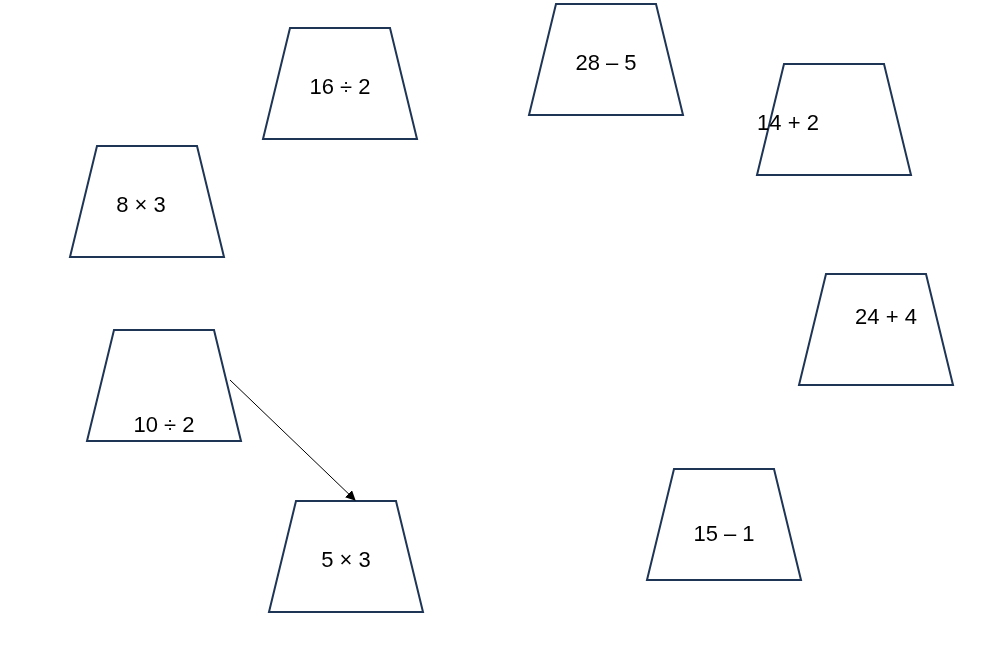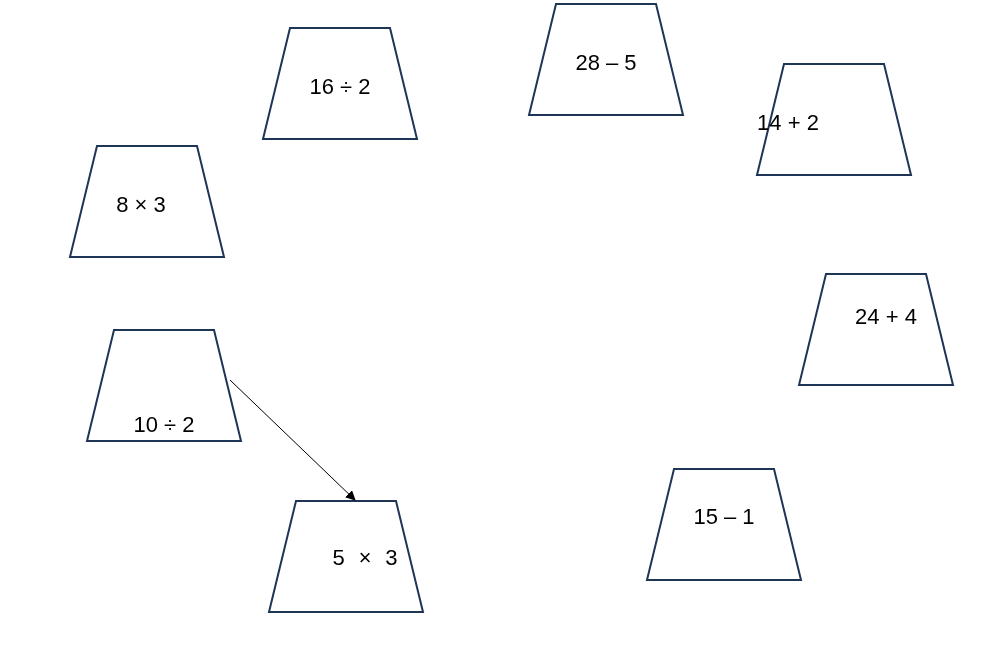--- a/index.html
+++ b/index.html
@@ -25,22 +25,21 @@
       position: absolute;
       font-family: "Liberation Sans", sans-serif;
       font-size: 22px;
       color: #000000;
       transform: translate(-50%, -50%);
       white-space: nowrap;
       pointer-events: none;
       line-height: 1;
     }
     .card-label.serif-digits {
-      font-family: Liberation Mono, monospace;
-      margin-left: 19px;
+      font-family: Liberation Sans, sans-serif;
     }
   </style>
 </head>
 <body>
 
 <svg id="canvas" width="1006" height="655" viewBox="0 0 1006 655" xmlns="http://www.w3.org/2000/svg">
   <defs>
     <marker id="arrowhead" markerWidth="10" markerHeight="10" refX="9" refY="5" orient="auto" markerUnits="userSpaceOnUse" viewBox="0 0 10 10">
       <path d="M0,0 L10,5 L0,10 z" fill="#000000"></path>
     </marker>
@@ -60,15 +59,15 @@
     </g>
 </svg>
 
 <div id="labels-layer">
     <div class="card-label" style="left: 340px; top: 86.5px;">16 ÷ 2</div>
     <div class="card-label" style="left: 606px; top: 62.5px;">28 – 5</div>
     <div class="card-label" style="left: 788px; top: 122.5px;">14 + 2</div>
     <div class="card-label" style="left: 141px; top: 204.5px;">8 × 3</div>
     <div class="card-label" style="left: 876px; top: 317px; margin-left: 10px;">24 + 4</div>
     <div class="card-label" style="left: 164px; top: 388.5px; margin-top: 36px;">10 ÷ 2</div>
-    <div class="card-label" style="left: 724px; top: 517px;">15 – 1</div>
+    <div class="card-label" style="left: 724px; top: 534px;">15 – 1</div>
     <div class="card-label serif-digits" style="left: 346px; top: 559.5px;">5 × 3</div>
   </div>
 
 </body></html>

